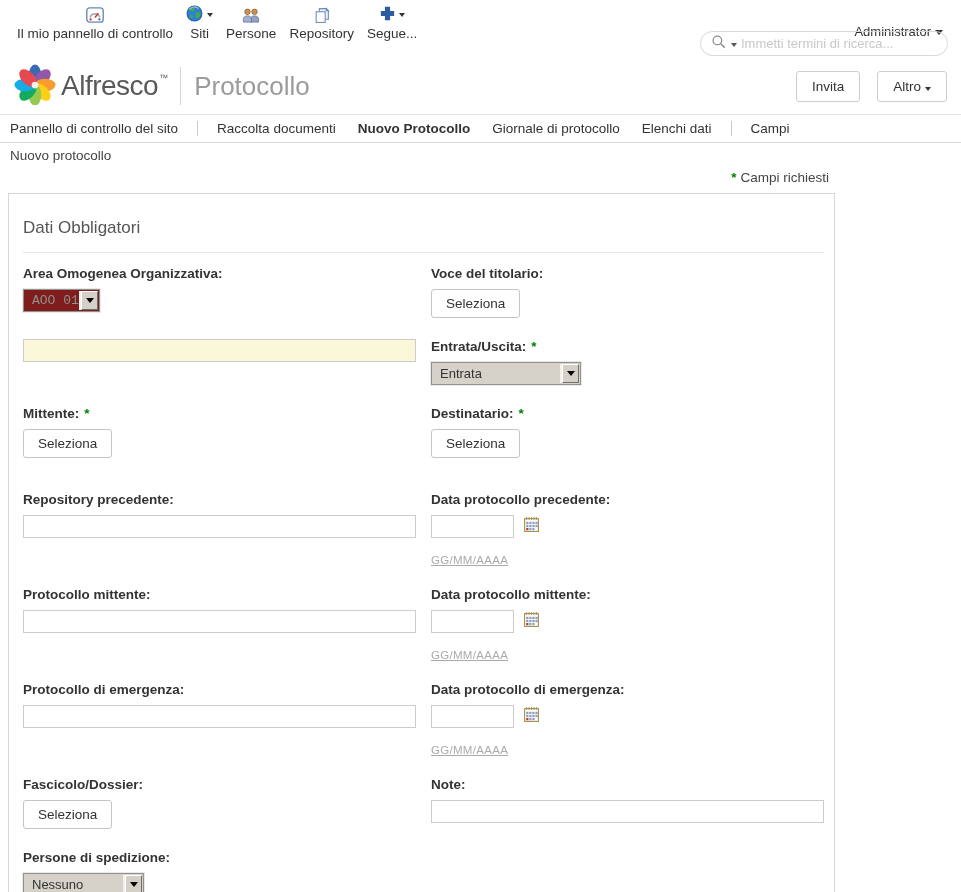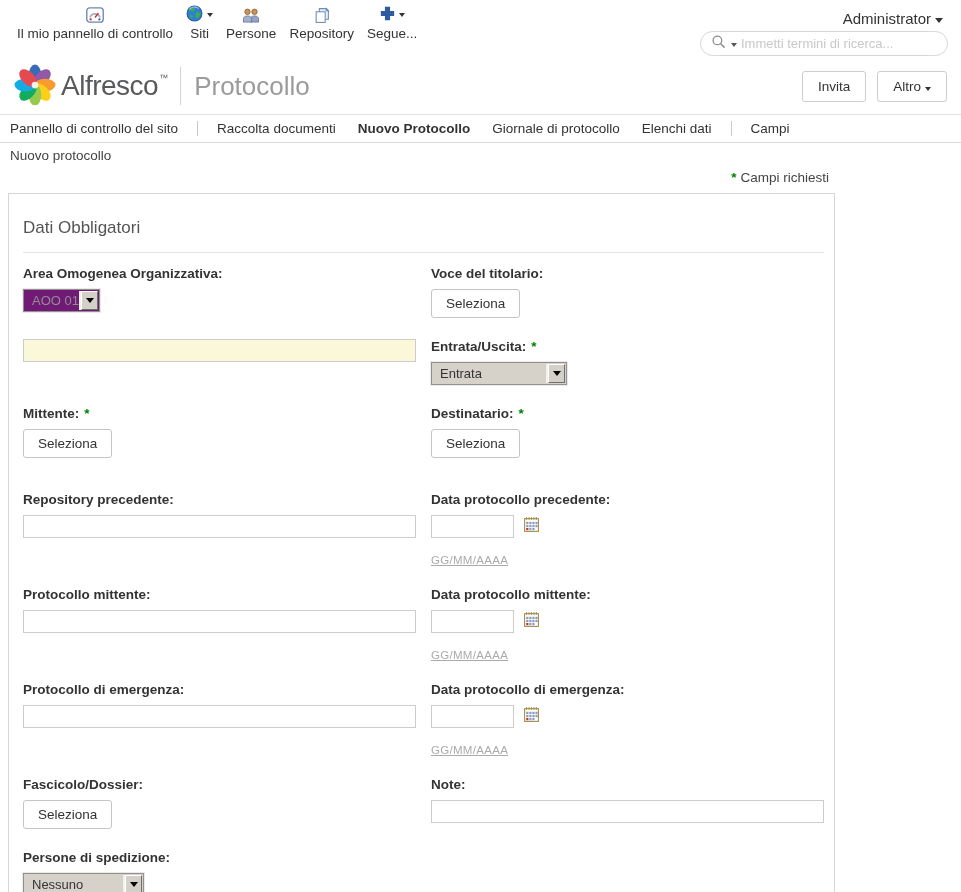--- a/index.html
+++ b/index.html
@@ -9,35 +9,35 @@
   
   .appbar { position: relative; height: 58px; padding: 4px 0 0 17px; }
   .appnav { display: flex; align-items: flex-start; gap: 13px; }
   .appnav-item { display: flex; flex-direction: column; align-items: center; cursor: pointer; }
   .appnav-item .icwrap { height: 22px; display: flex; align-items: center; }
   .appnav-item .lbl { font-size: 13.5px; color: #333; white-space: nowrap; }
   .caret { display: inline-block; width: 0; height: 0; border: 4px solid transparent;
     border-top: 5px solid #333; margin-left: 4px; transform: translateY(3px); }
   .caret.small { border-width: 3.5px; border-top-width: 4.5px; }
   .icon-caret { align-self: flex-end; transform: translateY(-6px); }
-  .usermenu { position: absolute; top: 10px; right: 18px; font-size: 15px; cursor: pointer; }
+  .usermenu { position: absolute; top: 24px; right: 18px; font-size: 13px; cursor: pointer; }
   .searchbox { position: absolute; top: 31px; right: 13px; width: 248px; height: 25px;
     border: 1px solid #d8d8d8; border-radius: 13px; display: flex; align-items: center; padding: 0 10px; }
   .searchbox input { border: none; outline: none; flex: 1; font-size: 13px; color: #555;
     font-family: inherit; margin-left: 4px; background: transparent; }
   .searchbox input::placeholder { color: #c8c8c8; }
 
   
   .titlebar { height: 57px; border-bottom: 1px solid #e2e2e2; display: flex; align-items: center; padding: 0 14px; }
   .brand { display: flex; align-items: center; }
   .brand-name { font-size: 28px; color: #58595b; letter-spacing: -0.5px; margin-left: 5px; }
   .brand-tm { font-size: 9px; color: #58595b; align-self: flex-start; margin: 10px 0 0 1px; }
   .brand-divider { width: 1px; height: 38px; background: #d4d4d4; margin: 0 13px 0 12px; }
   .site-title { font-size: 26px; color: #9b9b9b; font-weight: normal; }
-  .titlebar-actions { margin-left: auto; display: flex; gap: 11px; }
+  .titlebar-actions { margin-left: auto; display: flex; gap: 17px; }
   .hbtn { background: #fff; border: 1px solid #cdcdcd; border-radius: 3px; padding: 7px 15px;
     font-size: 13.5px; color: #333; font-family: inherit; cursor: pointer; }
 
   
   .sitenav { height: 28px; border-bottom: 1px solid #d9d9d9; display: flex; align-items: center;
     padding-left: 10px; font-size: 13.5px; }
   .sitenav-item { padding: 0 11px; cursor: pointer; color: #333; white-space: nowrap; }
   .sitenav-item:first-child { padding-left: 0; }
   .sitenav-item.active { font-weight: bold; }
   .sitenav-sep { width: 1px; height: 15px; background: #c9c9c9; margin: 0 8px; }
@@ -64,21 +64,21 @@
   .tinput.date { width: 83px; }
   .dategroup { display: flex; align-items: center; gap: 9px; }
   .hint { font-size: 11.5px; color: #aaa; margin-top: 16px; letter-spacing: 0.3px; text-decoration: underline; }
   .btn { background: #fff; border: 1px solid #c5c5c5; border-radius: 3px; padding: 6px 14px;
     font-size: 13.5px; color: #333; font-family: inherit; cursor: pointer; }
 
   
   .xselect { height: 23px; background: #d6d2ca; border: 1px solid #919191; display: flex;
     align-items: center; padding-left: 8px; cursor: pointer; box-shadow: 0 0 0 1px #eceae6; }
   .xsel-val { font-size: 13px; color: #333; }
-  .xselect.disabled { background: #701a75; }
+  .xselect.disabled { background: #7f1d1d; font-family: Liberation Mono, monospace; }
   .xselect.disabled .xsel-val { color: #8f8f8f; }
   .xsel-btn { margin-left: auto; width: 17px; height: 19px; background: #d4d0c8;
     border: 1px solid; border-color: #fff #6f6f6f #6f6f6f #fff; margin-right: 1px;
     display: flex; align-items: center; justify-content: center; box-shadow: -2px 0 0 #f2f1ee; }
   .xtri { width: 0; height: 0; border: 4px solid transparent; border-top: 5px solid #000;
     transform: translateY(2px); }
 </style>
 </head>
 <body>
 
@@ -227,21 +227,21 @@
       <button class="btn">Seleziona</button>
     </div>
 
     <div class="fld">
       <input type="text" class="tinput hl" style="">
     </div>
     <div class="fld">
       <div class="fld-label">
         <span>Entrata/Uscita:</span><span class="star after">*</span>
       </div>
-      <div class="xselect" style="width:136px">
+      <div class="xselect" style="width:150px">
         <span class="xsel-val">Entrata</span>
         <span class="xsel-btn">
             <span class="xtri"></span>
           </span>
       </div>
     </div>
 
     <div class="fld">
       <div class="fld-label">
         <span>Mittente:</span><span class="star after">*</span>

